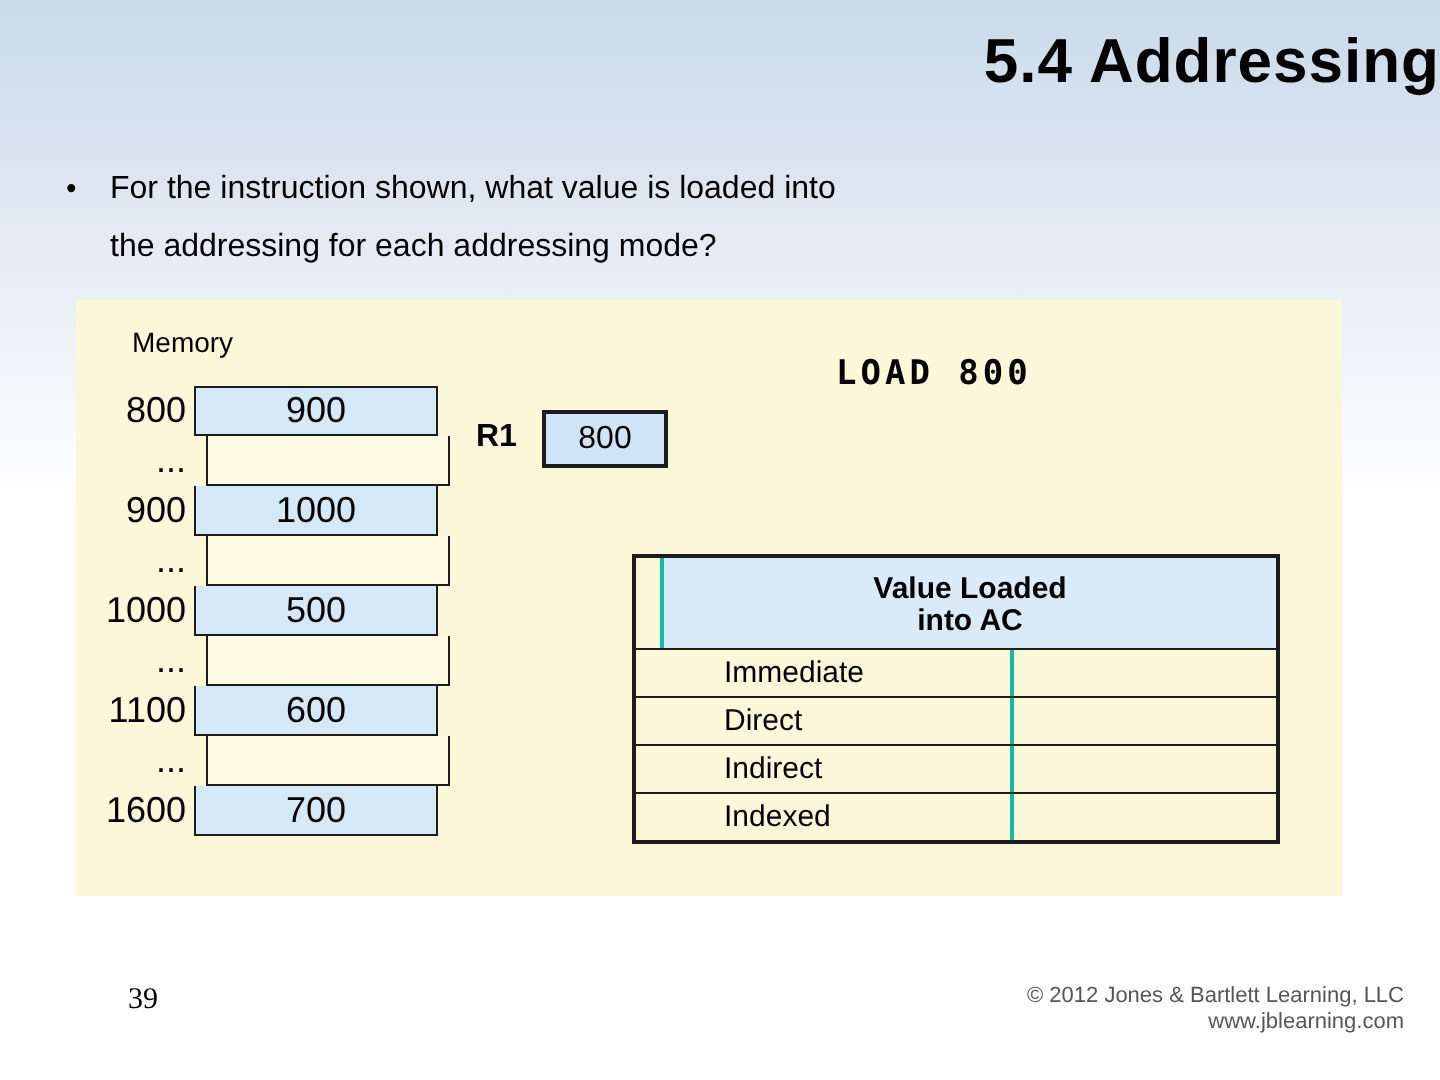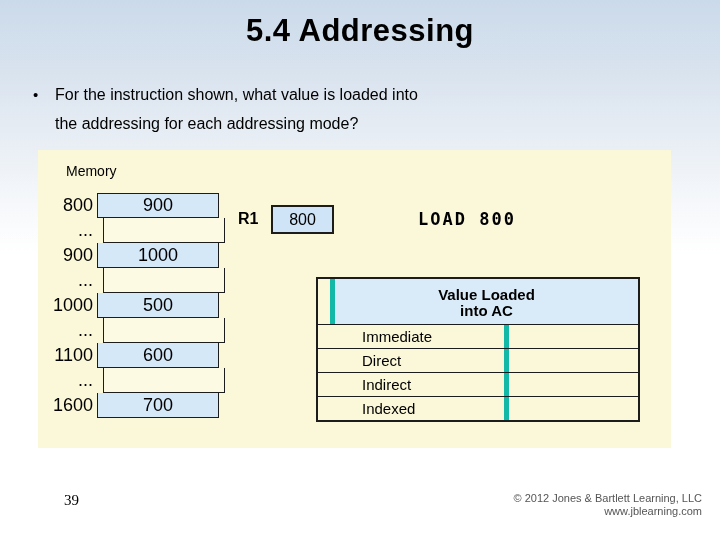--- a/index.html
+++ b/index.html
@@ -3,21 +3,21 @@
 <meta charset="utf-8">
 <style>
   html,body { margin:0; padding:0; }
   .slide {
     position:relative; width:720px; height:540px; overflow:hidden;
     background:linear-gradient(180deg,#cbdaea 0%,#d7e2ee 12%,#e7edf4 25%,#f6f8fb 38%,#ffffff 47%,#ffffff 100%);
     font-family:"Liberation Sans", sans-serif; color:#000;
   }
   .title {
     position:absolute; top:13px; left:0; right:0;
-    text-align:center; font-size:31px; font-weight:bold; letter-spacing:0.5px;
+    text-align:right; font-size:31px; font-weight:bold; letter-spacing:0.5px;
   }
   .bullet-item { position:absolute; left:33px; top:80px; display:flex; }
   .bullet-marker { width:22px; font-size:15px; line-height:29px; }
   .bullet-text { font-size:16px; line-height:29px; }
 
   .figure {
     position:absolute; left:38px; top:150px; width:633px; height:298px;
     background:#fbf7d9;
   }
   .memory-label { position:absolute; left:28px; top:13px; font-size:14px; }
@@ -36,29 +36,29 @@
 
   .reg-label { position:absolute; left:200px; top:60px; font-size:16px; font-weight:bold; }
   .reg-box {
     position:absolute; left:233px; top:55px; width:63px; height:29px; box-sizing:border-box;
     background:#cfe4f6; border:2px solid #1c1c1c;
     display:flex; align-items:center; justify-content:center; font-size:16px;
   }
   .instruction {
     position:absolute; left:380px; top:27px;
     font-family:"DejaVu Sans Mono", monospace; font-weight:bold;
-    font-size:17px; letter-spacing:2px;margin-top:32px;
+    font-size:17px; letter-spacing:2px;
   }
 
   .mode-table {
     position:absolute; left:278px; top:127px; width:324px; box-sizing:border-box;
     border:2px solid #1c1c1c; background:#fbf7d9;
   }
   .mt-row { display:flex; }
-  .mt-row > div:last-child { border-left:5px solid #14b8a6;margin-left:12px; }
+  .mt-row > div:last-child { border-left:2px solid #14b8a6;margin-left:12px; }
   .mt-header { height:45px; }
   .mt-h {
     flex:1; display:flex; align-items:flex-end; justify-content:center;
     font-weight:bold; font-size:15px; line-height:16px; text-align:center;
     padding-bottom:5px; box-sizing:border-box;
   }
   .mt-h1 { background:#b9d8f0; }
   .mt-h2 { background:#d9ebf8; }
   .mt-h2 .wrap { display:block; max-width:115px; }
   .mt-body { height:23px; border-top:1px solid #1c1c1c; }

